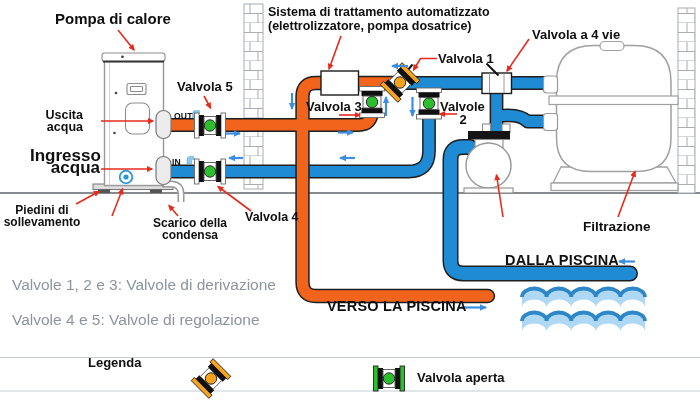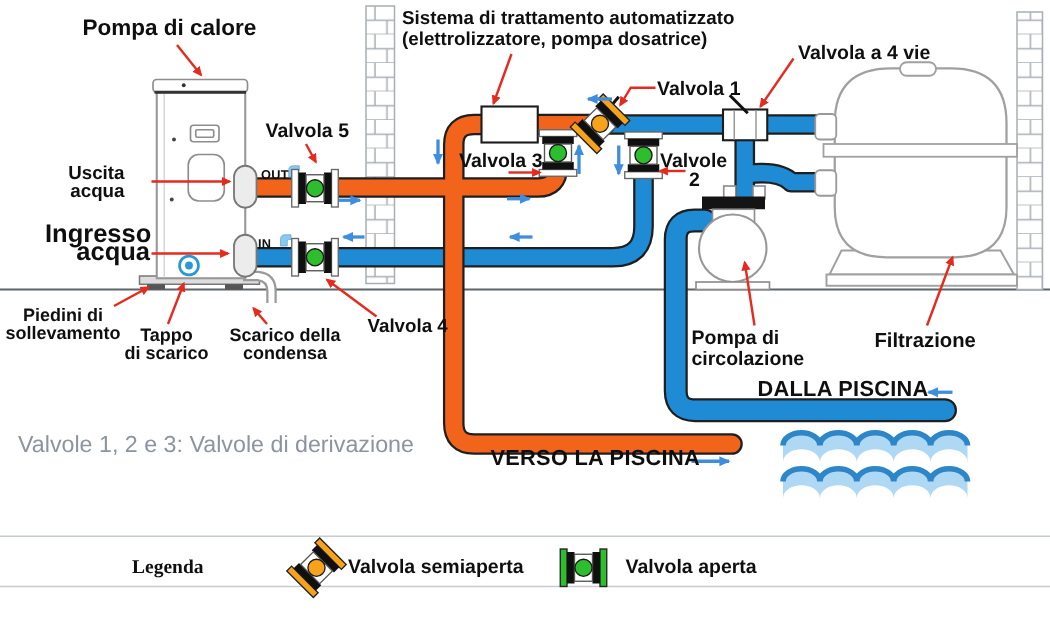--- a/index.html
+++ b/index.html
@@ -228,29 +228,25 @@
 <div class="lbl fs13" style="left:177px;top:80px;">Valvola 5</div>
 <div class="lbl fs12" style="left:245px;top:211px;font-size:12.5px;text-align:right;">Valvola 4</div>
 <div class="lbl fs12 rgt" style="left:15px;top:109px;width:68px;font-size:12.5px;">Uscita
 acqua</div>
 <div class="lbl fs12 rgt" style="left:30px;top:150px;width:70px;font-size:17px;">Ingresso
 acqua</div>
 <div class="lbl fs8" style="left:174px;top:111.5px;">OUT</div>
 <div class="lbl fs8" style="left:172px;top:157.5px;text-align:center;">IN</div>
 <div class="lbl fs12 ctr" style="left:-2px;top:204px;width:88px;">Piedini di
 sollevamento</div>
-<div class="lbl fs12 ctr" style="left:80px;top:217px;width:62px;">Tappo
-di scarico</div>
 <div class="lbl fs12 ctr" style="left:146px;top:217px;width:88px;">Scarico della
 condensa</div>
-<div class="lbl fs13" style="left:461px;top:218px;">Pompa di
-circolazione</div>
 <div class="lbl fs13" style="left:583px;top:220px;font-size:13.5px;">Filtrazione</div>
 <div class="lbl fs14" style="left:505px;top:253px;">DALLA PISCINA</div>
 <div class="lbl fs14" style="left:327px;top:299px;">VERSO LA PISCINA</div>
 
-<div class="lbl note" style="left:12px;top:288px;">Valvole 1, 2 e 3: Valvole di derivazione</div>
-
-<div class="lbl fs13" style="left:88px;top:371px;font-family:Liberation Serif, serif;">Legenda</div>
-<div class="lbl fs13" style="left:232px;top:371px;">Valvola semiaperta</div>
+<div class="lbl note" style="left:12px;top:276px;">Valvole 1, 2 e 3: Valvole di derivazione</div>
+<div class="lbl note" style="left:12px;top:311px;">Valvole 4 e 5: Valvole di regolazione</div>
+
+<div class="lbl fs13" style="left:88px;top:356px;">Legenda</div>
 <div class="lbl fs13" style="left:417px;top:371px;">Valvola aperta</div>
 
 </div>
 
 </body></html>

